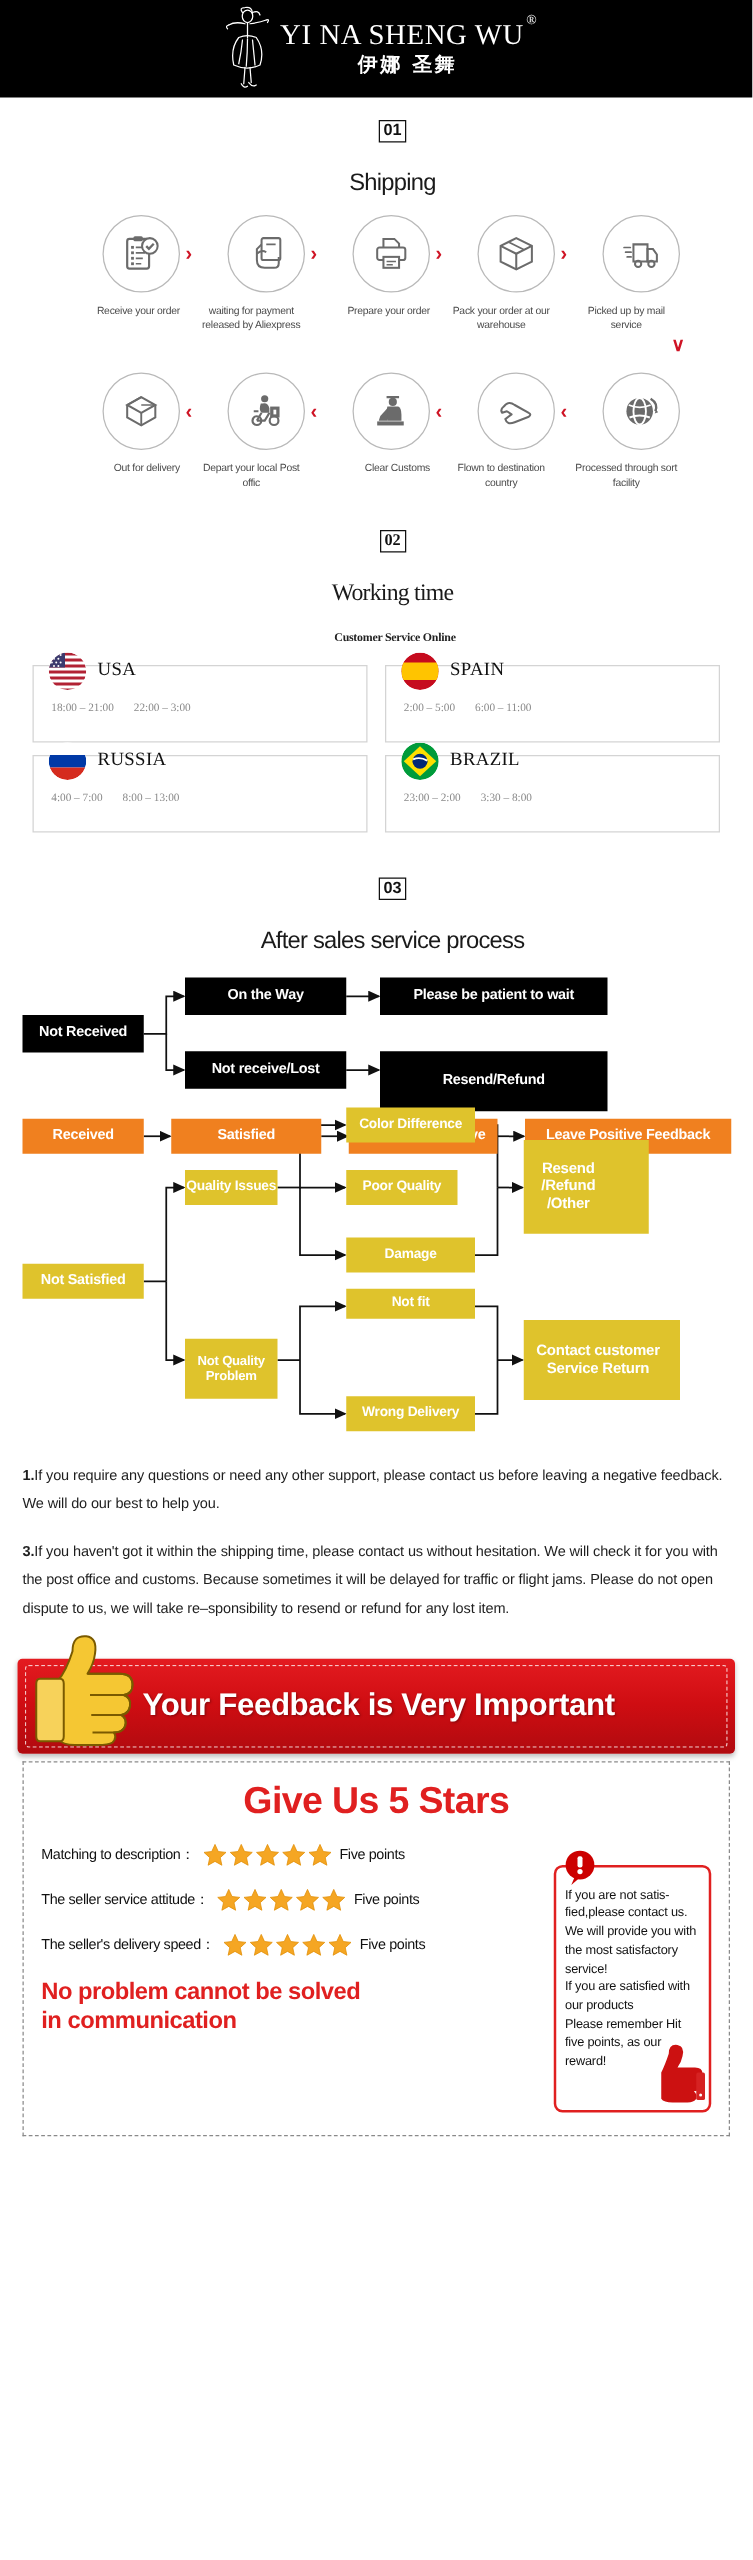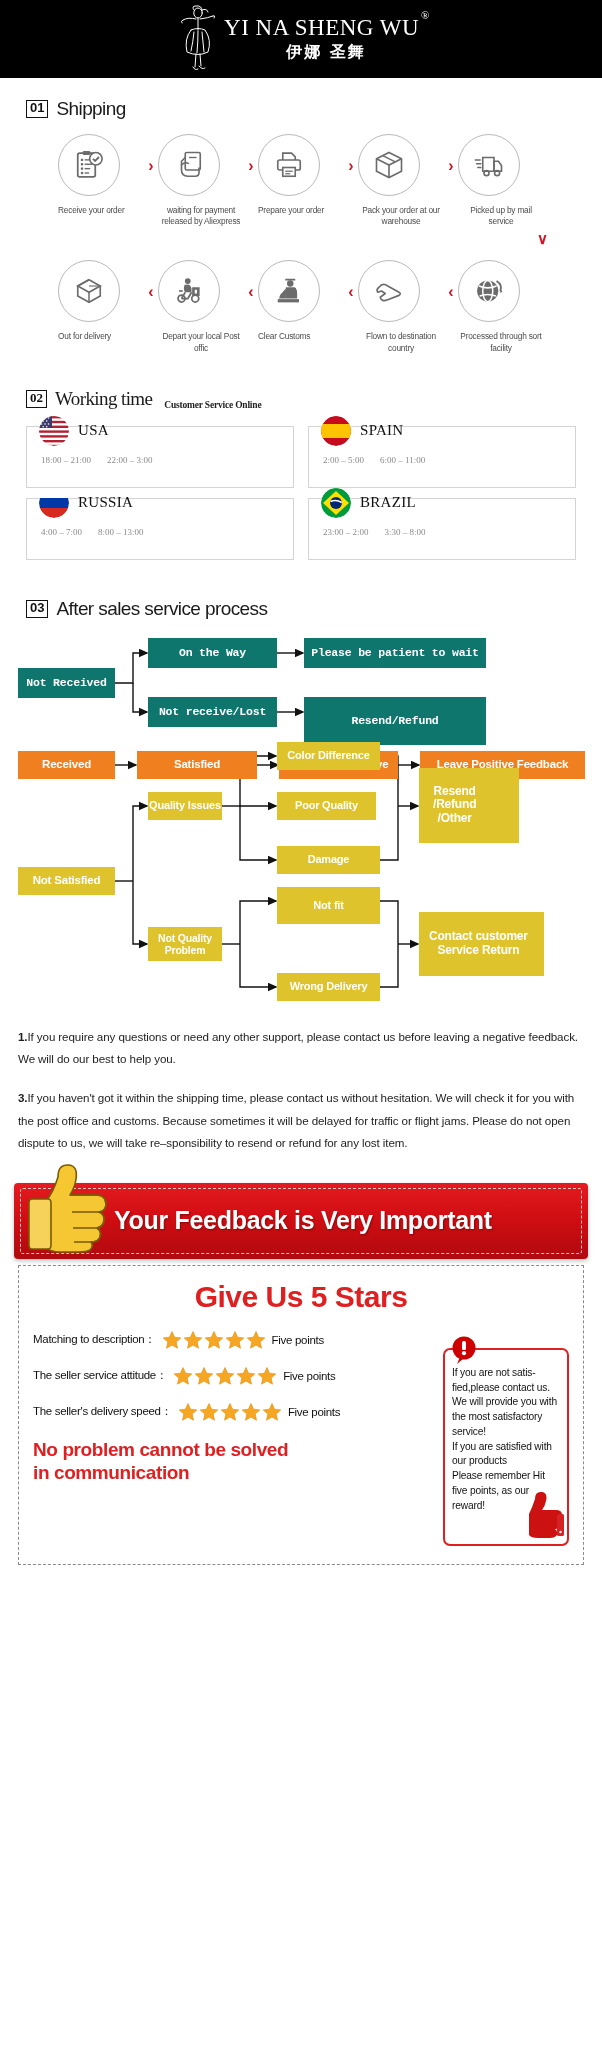--- a/index.html
+++ b/index.html
@@ -45,23 +45,24 @@
     font-size: 16px;
     letter-spacing: 2px;
     margin-top: 2px;
     font-family: "DejaVu Sans", sans-serif;
     font-weight: bold;
   }
 
   
   .sec-title {
     display: flex;
-    align-items: flex-end;
-    gap: 8px;
+    align-items: center;
+    gap: 20px;
     padding: 0 0 0 26px;
+    flex-direction: column;
   }
   .sec-num {
     border: 1.6px solid #111;
     font-size: 13px;
     font-weight: bold;
     padding: 0px 3px 1px 3px;
     line-height: 1.15;
     color: #111;
     position: relative;
     top: -2px;
@@ -84,21 +85,21 @@
   .ship-row {
     display: flex;
     justify-content: center;
     align-items: flex-start;
     padding: 14px 8px 0 8px;
   }
   .ship-step {
     width: 86px;
     display: flex;
     flex-direction: column;
-    align-items: flex-start;
+    align-items: flex-end;
   }
   .ship-circle {
     width: 62px;
     height: 62px;
     border-radius: 50%;
     border: 1px solid #b9b9b9;
     display: flex;
     align-items: center;
     justify-content: center;
     position: relative;
@@ -181,21 +182,21 @@
     position: absolute;
     display: flex;
     align-items: center;
     justify-content: center;
     color: #fff;
     font-weight: bold;
     text-align: center;
     line-height: 1.15;
     letter-spacing: -0.2px;
   }
-  .red { background: #0f766e; font-family: Liberation Mono, monospace; }
+  .red { background: #000000; }
   .orange { background: #f0801f; }
   .yellow { background: #dfc32c; }
   .flow svg.lines { position: absolute; left: 0; top: 0; }
 
   
   .notes { padding: 12px 18px 0 18px; }
   .note {
     font-size: 11.6px;
     line-height: 1.95;
     color: #1e1e1e;
@@ -672,28 +673,28 @@
       <div class="fbox red" style="left:304px; top:63px;  width:182px;height:48px; font-size:11.5px;">Resend/Refund</div>
 
       <div class="fbox orange" style="left:18px;  top:117px; width:97px; height:28px; font-size:11.5px;">Received</div>
       <div class="fbox orange" style="left:137px; top:117px; width:120px;height:28px; font-size:11.5px;">Satisfied</div>
       <div class="fbox orange" style="left:279px; top:117px; width:119px;height:28px; font-size:11.5px;">Conf irmed receive</div>
       <div class="fbox orange" style="left:420px; top:117px; width:165px;height:28px; font-size:11.5px;">Leave Positive Feedback</div>
 
       <div class="fbox yellow" style="left:18px;  top:233px; width:97px; height:28px; font-size:11.5px;">Not Satisfied</div>
       <div class="fbox yellow" style="left:148px; top:158px; width:74px; height:28px; font-size:11px;">Quality Issues</div>
       <div class="fbox yellow" style="left:277px; top:108px; width:103px;height:28px; font-size:11px;">Color Difference</div>
-      <div class="fbox yellow" style="left:277px; top:158px; width:99px;height:28px; font-size:11px;text-align:center;">Poor Quality</div>
+      <div class="fbox yellow" style="left:277px; top:158px; width:89px;height:28px; font-size:11px;text-align:center;">Poor Quality</div>
       <div class="fbox yellow" style="left:277px; top:212px; width:103px;height:28px; font-size:11px;">Damage</div>
       <div class="fbox yellow" style="left:419px; top:134px; width:100px;height:75px; font-size:12px; white-space:pre-line; flex-direction:column; align-items:flex-start; padding-left:14px; justify-content:center;">Resend
 /Refund
 /Other</div>
-      <div class="fbox yellow" style="left:148px; top:293px; width:74px; height:34px; font-size:10.5px; white-space:pre-line;">Not Quality
+      <div class="fbox yellow" style="left:148px; top:293px; width:74px; height:48px; font-size:10.5px; white-space:pre-line;">Not Quality
 Problem</div>
-      <div class="fbox yellow" style="left:277px; top:253px; width:103px;height:37px; font-size:11px;">Not fit</div>
+      <div class="fbox yellow" style="left:277px; top:253px; width:103px;height:24px; font-size:11px;">Not fit</div>
       <div class="fbox yellow" style="left:277px; top:339px; width:103px;height:28px; font-size:11px;">Wrong Delivery</div>
       <div class="fbox yellow" style="left:419px; top:278px; width:125px;height:64px; font-size:12px; white-space:pre-line; flex-direction:column; align-items:flex-start; padding-left:10px; justify-content:center;">Contact customer
 Service Return</div>
     </div>
   </div>
 
   <div class="notes">
     <div class="note"><b>1.</b><span>If you require any questions or need any other support, please contact us before leaving a negative feedback. We will do our best to help you.</span></div>
     <div class="note"><b>3.</b><span>If you haven't got it within the shipping time, please contact us without hesitation. We will check it for you with the post office and customs. Because sometimes it will be delayed for traffic or flight jams. Please do not open dispute to us, we will take re–sponsibility to resend or refund for any lost item.</span></div>
   </div>

